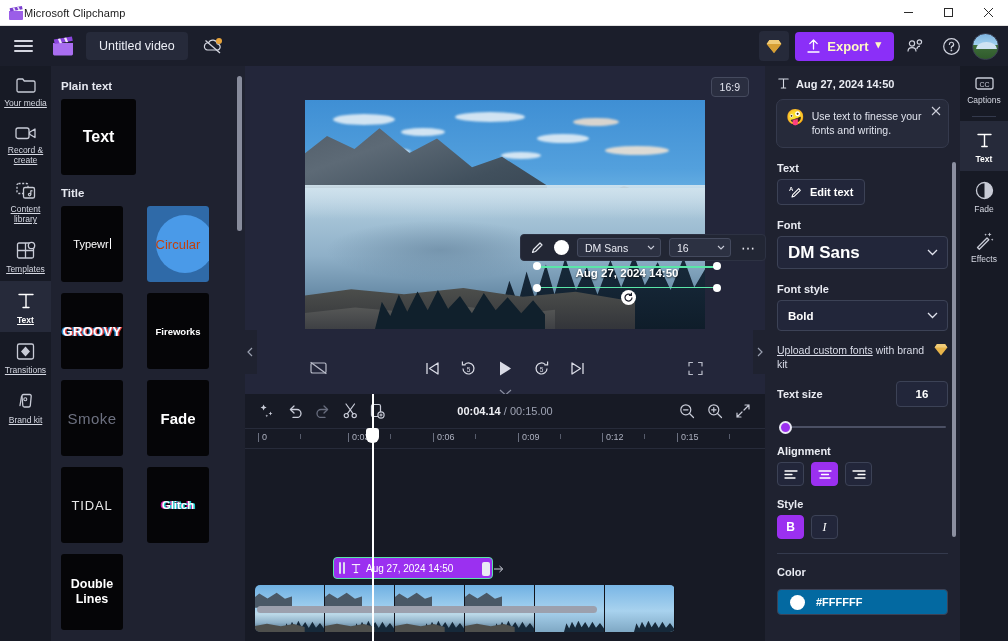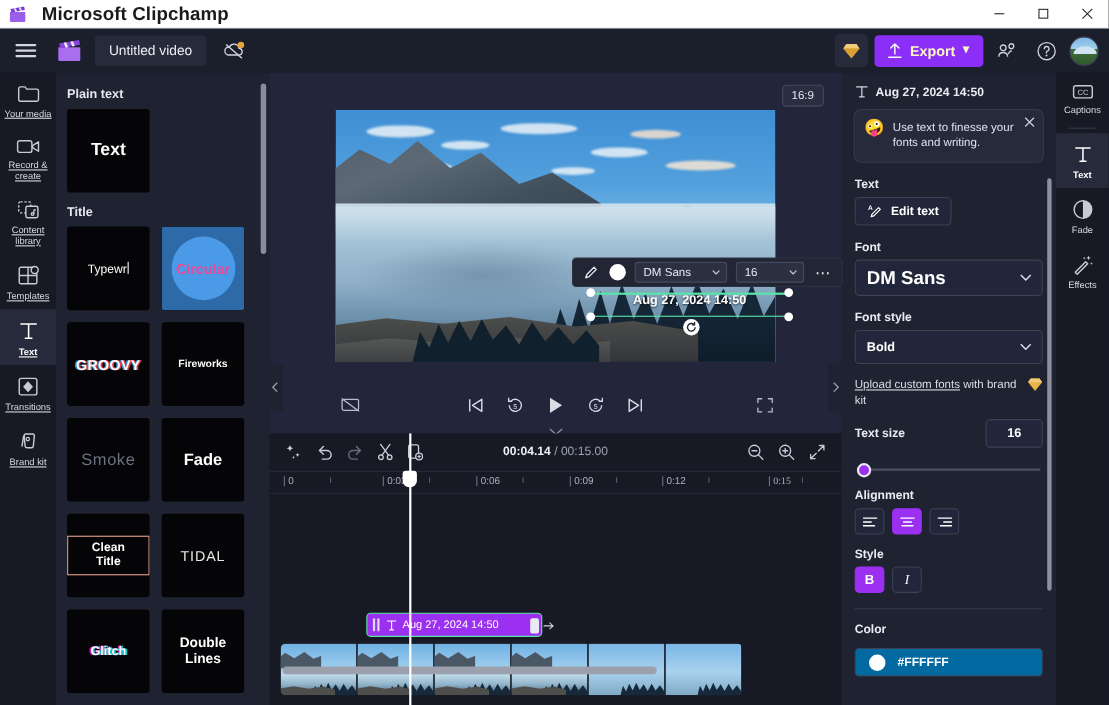--- a/index.html
+++ b/index.html
@@ -12,21 +12,21 @@
   }
   .app { position: relative; width: 1008px; height: 641px; }
 
   
   .titlebar {
     position: absolute; left: 0; top: 0; width: 1008px; height: 26px;
     background: #ffffff; display: flex; align-items: center;
     border-bottom: 1px solid #e3e3e3;
   }
   .tb-icon { margin-left: 8px; width: 16px; height: 16px; display:block; }
-  .tb-title { margin-left: 14px; font-size: 17px; color: #1a1a1a; letter-spacing: .1px; font-weight: bold; }
+  .tb-title { margin-left: 0; font-size: 11px; color: #1a1a1a; letter-spacing: .1px; }
   .tb-controls { margin-left: auto; display: flex; height: 26px; }
   .tb-btn {
     width: 40px; height: 26px; display: flex; align-items: center; justify-content: center;
     color: #2b2b2b; font-size: 11px;
   }
 
   
   .topbar {
     position: absolute; left: 0; top: 26px; width: 1008px; height: 40px;
     background: #1b1e2b; display: flex; align-items: center;
@@ -74,31 +74,31 @@
 
   
   .tpanel {
     position: absolute; left: 51px; top: 66px; width: 194px; height: 575px;
     background: #1f2230; overflow: hidden;
   }
   .tpanel-inner { padding: 10px 12px 0 10px; }
   .sec-title { color: #e6e8f0; font-size: 11.5px; font-weight: bold; margin: 4px 0 7px; }
   .grid { display: grid; grid-template-columns: 75px 75px; gap: 11px 11px; }
   .card {
-    width: 75px; height: 76px; background: #050507; border-radius: 3px;
+    width: 62px; height: 76px; background: #050507; border-radius: 3px;
     display: flex; align-items: center; justify-content: center;
     overflow: hidden; position: relative; cursor: pointer;
   }
   .card-plain { width: 75px; height: 76px; }
   .tp-text { color:#fff; font-size: 16px; font-weight: bold; }
   .tp-typewr { color:#fff; font-size: 11px; }
   .tp-caret { display:inline-block; width:1px; height:11px; background:#fff; vertical-align:-1px; margin-left:1px;}
   .tp-circ-bg { position:absolute; inset:0; background:#2f6aa8; }
   .tp-circ-in { position:absolute; left:9px; top:9px; width:58px; height:58px; border-radius:50%; background:#4a9ae8; }
-  .tp-circ-tx { position:relative; color:#ec4899; font-size:13px; font-weight:bold; }
+  .tp-circ-tx { position:relative; color:#c2410c; font-size:13px; font-weight:normal; }
   .tp-groovy { color:#fff; font-size:13px; font-weight:bold; letter-spacing:.3px; text-shadow: 1.5px 0 0 #e03a3a, -1.5px 0 0 #2a8ad4; }
   .tp-fireworks { color:#fff; font-size:9.5px; font-weight:bold; }
   .tp-smoke { color:#6d7180; font-size:15px; letter-spacing:.5px; }
   .tp-fade { color:#fff; font-size:15px; font-weight:bold; }
   .tp-clean { border:1.5px solid #e8a08a; padding:4px 9px; color:#fff; font-size:11px; font-weight:bold; text-align:center; line-height:13px;}
   .tp-tidal { color:#e8e8e8; font-size:13px; letter-spacing:.8px; }
   .tp-glitch { color:#fff; font-size:11.5px; font-weight:bold; text-shadow: 1.5px 0 0 #17d2d2, -1.5px 0 0 #d417a8; }
   .tp-double { color:#fff; font-size:12.5px; font-weight:bold; text-align:center; line-height:15px; }
   .tp-double .bar { height:2px; background:#c04ef0; margin:3px auto; width:52px; }
   .tp-scroll {
@@ -521,23 +521,20 @@
         </div>
 
         <div class="card">
           <span class="tp-smoke">Smoke</span>
         </div>
 
         <div class="card">
           <span class="tp-fade">Fade</span>
         </div>
 
-        <div class="card">
-          <span class="tp-clean">Clean Title</span>
-        </div>
 
         <div class="card">
           <span class="tp-tidal">TIDAL</span>
         </div>
 
         <div class="card">
           <span class="tp-glitch">Glitch</span>
         </div>
 
         <div class="card">
@@ -751,21 +748,21 @@
       <span class="tick" style="left:17px;">0</span>
       <span class="tickmin" style="left:55px;"></span>
       <span class="tick" style="left:107px;">0:03</span>
       <span class="tickmin" style="left:145px;"></span>
       <span class="tick" style="left:192px;">0:06</span>
       <span class="tickmin" style="left:230px;"></span>
       <span class="tick" style="left:277px;">0:09</span>
       <span class="tickmin" style="left:315px;"></span>
       <span class="tick" style="left:361px;">0:12</span>
       <span class="tickmin" style="left:399px;"></span>
-      <span class="tick" style="left:458px;font-family:Liberation Serif, serif;">0:15</span>
+      <span class="tick" style="left:436px;">0:15</span>
       <span class="tickmin" style="left:484px;"></span>
     </div>
 
     <div class="tracks">
       <div class="clip-text">
         <span class="clip-grip">
             <span></span>
             <span></span>
           </span>
         <span>

